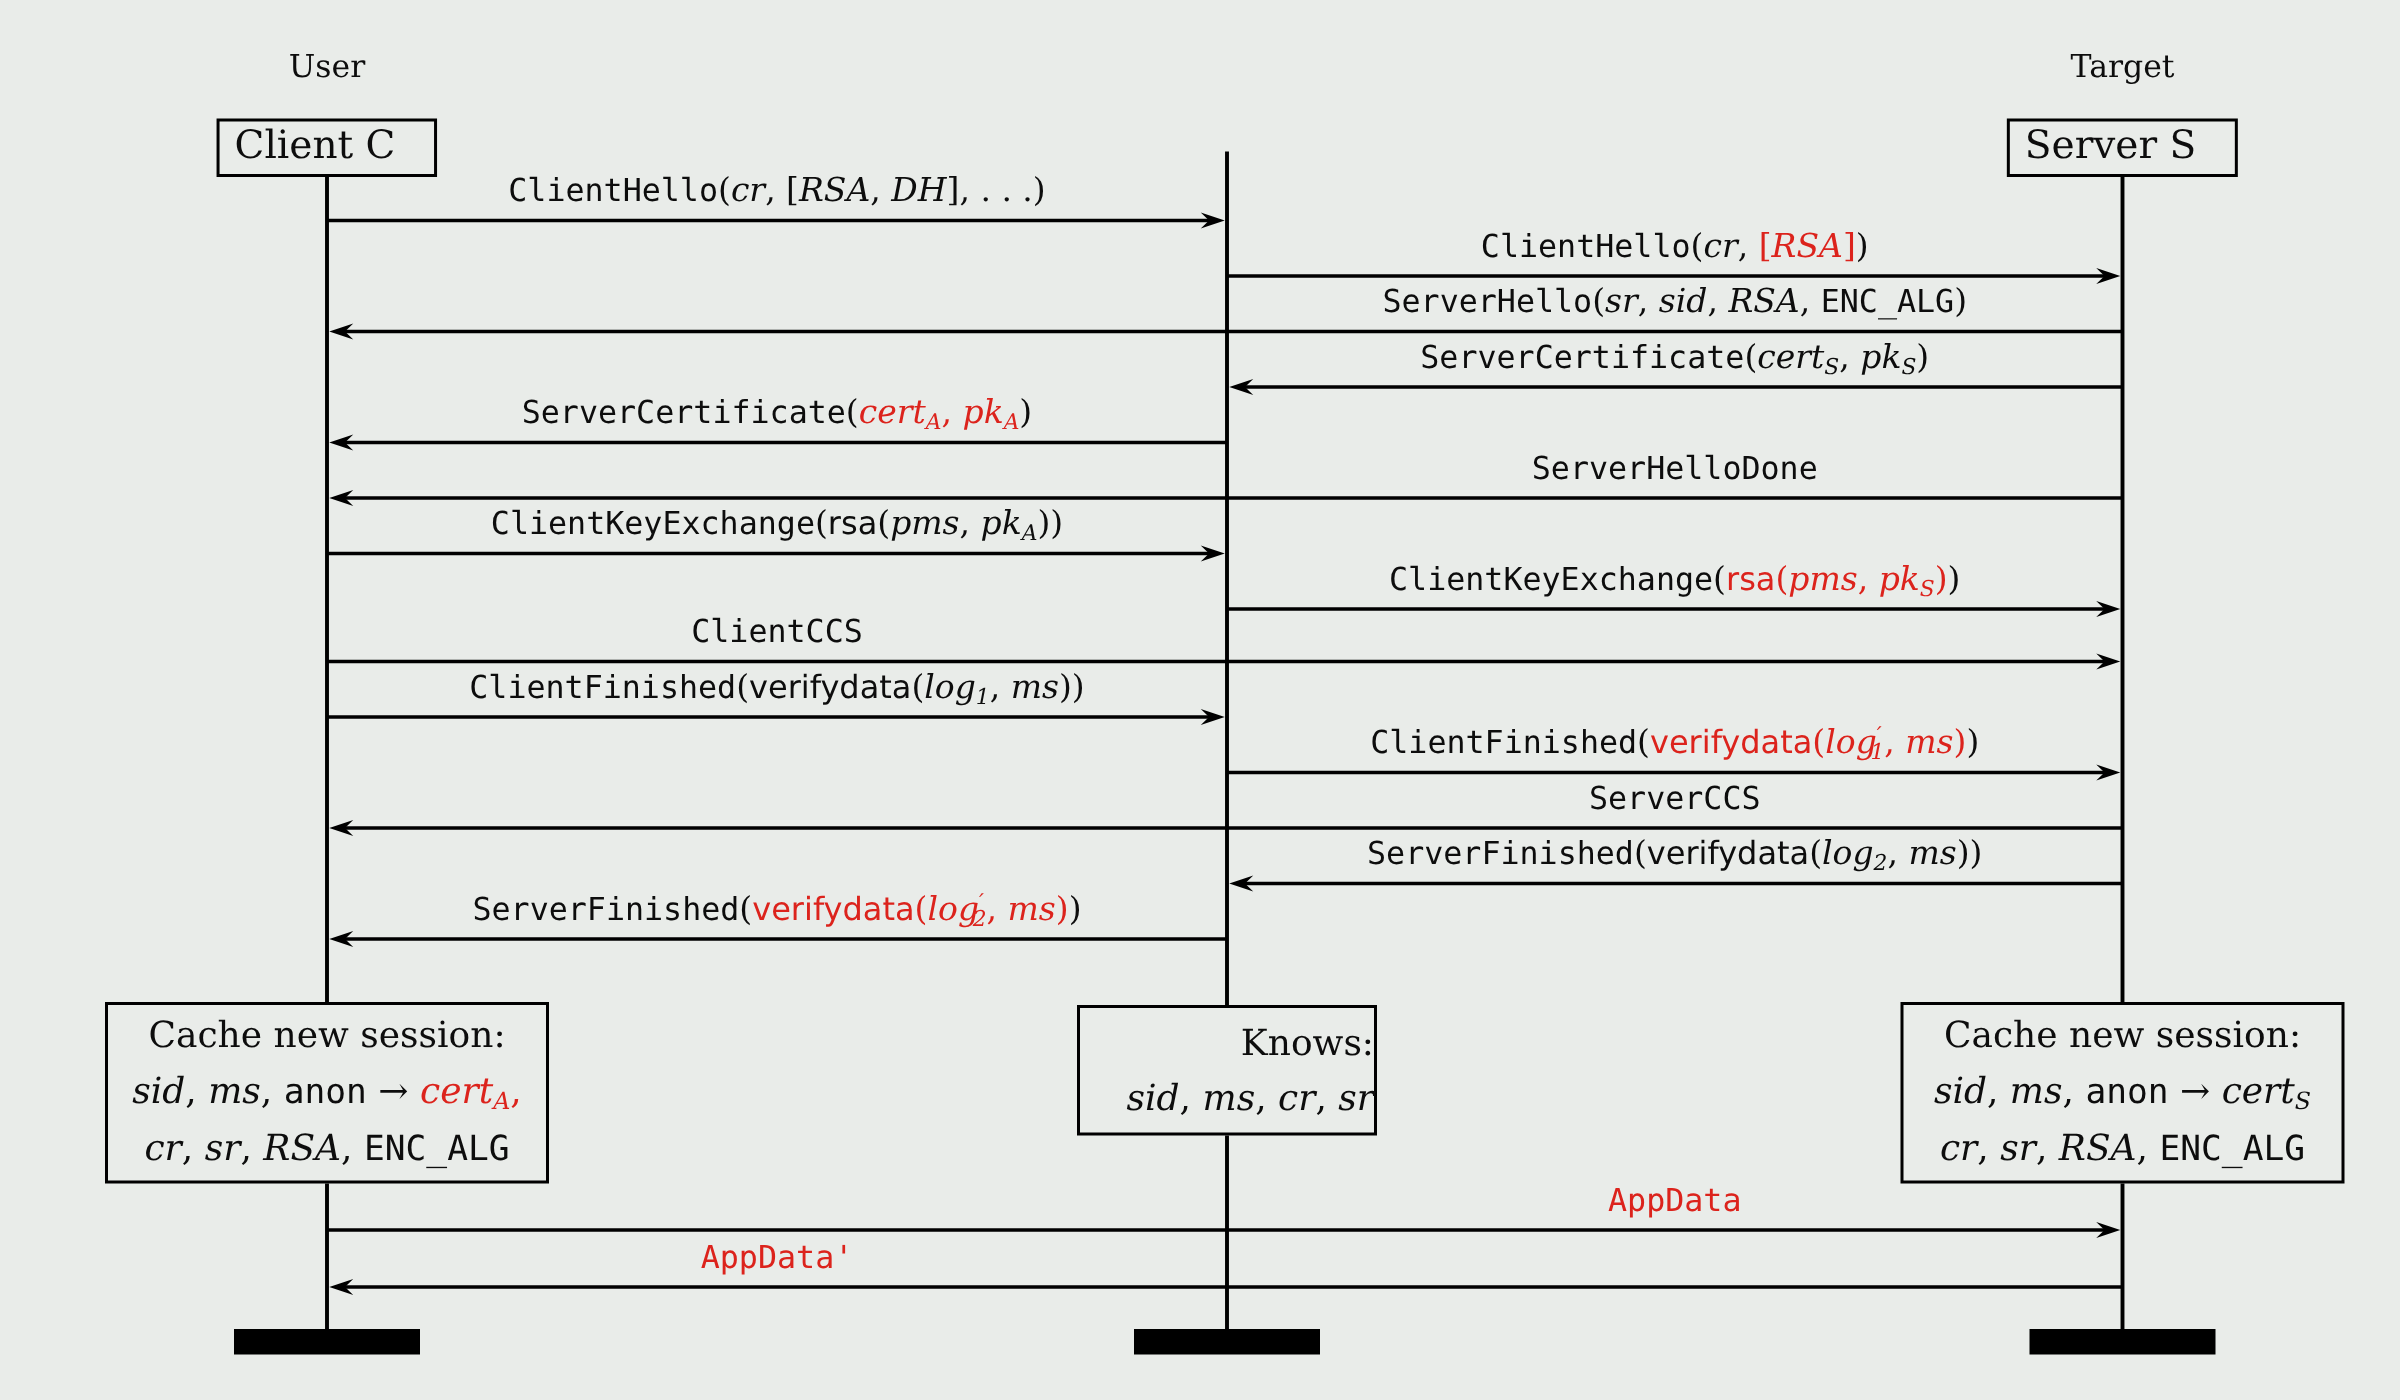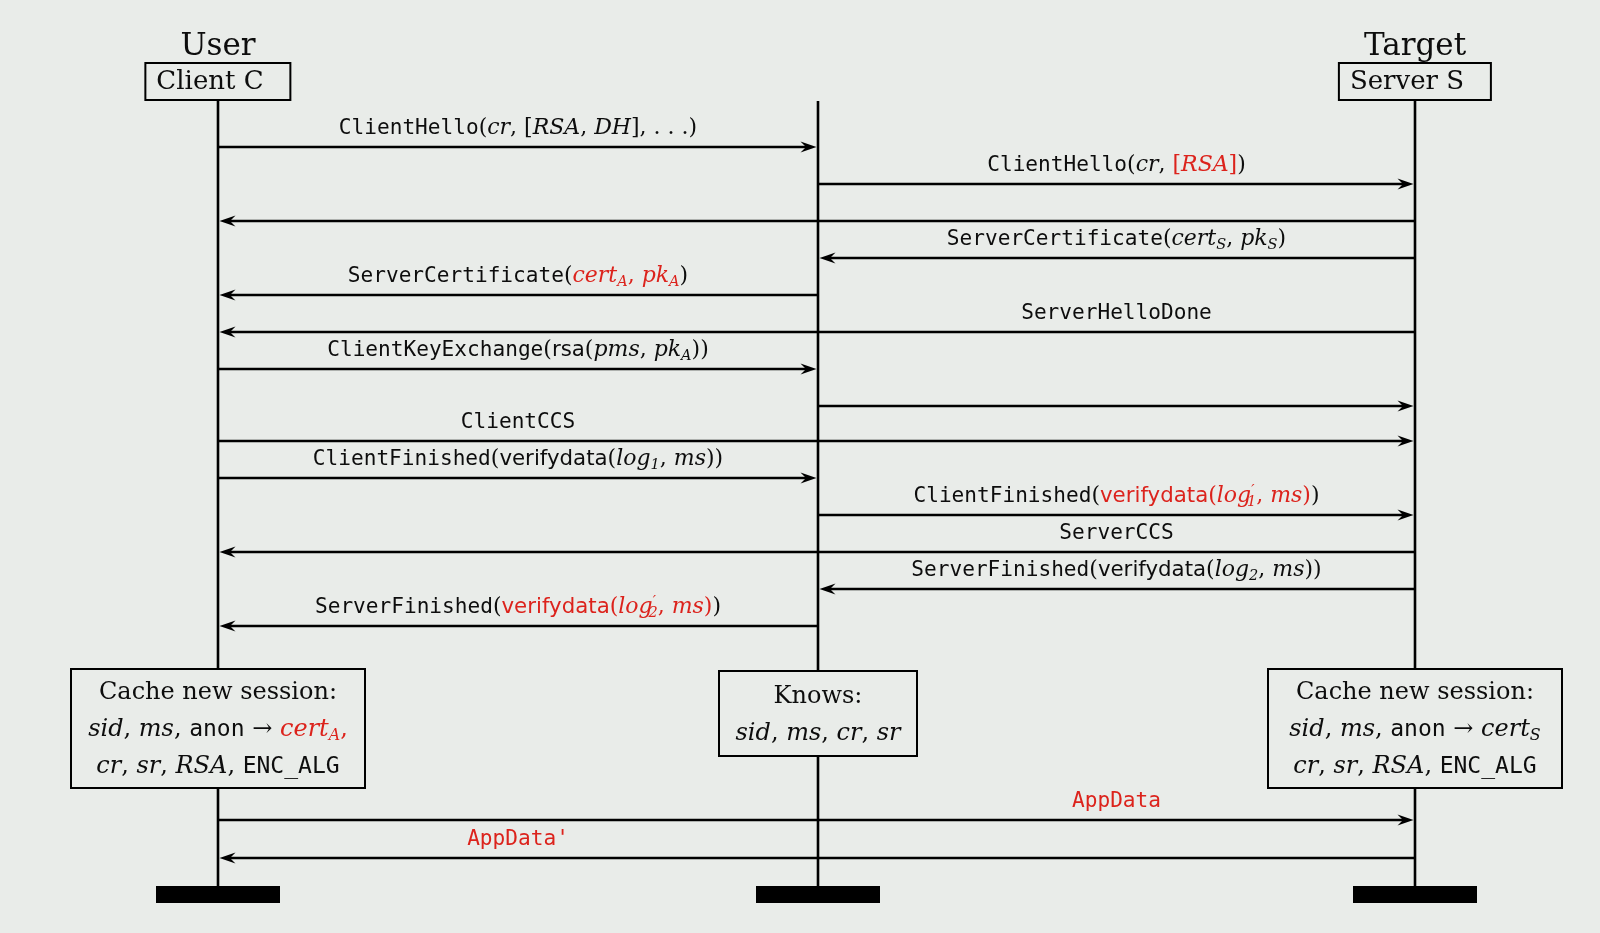--- a/index.html
+++ b/index.html
@@ -6,21 +6,21 @@
   html,body { margin:0; padding:0; background:#e9ece9; }
   #stage {
     position:relative; width:1600px; height:933px;
     background:#e9ece9; overflow:hidden;
     font-family:"DejaVu Serif", serif; color:#0d0d0d;
   }
   svg.canvas { position:absolute; left:0; top:0; }
 
   
   .actor-col { position:absolute; top:31px; transform:translateX(-50%); text-align:center; }
-  .role { font-size:31px; line-height:26px; margin-bottom:5px; }
+  .role { font-size:21px; line-height:26px; margin-bottom:22px; }
   .actor-box {
     display:inline-block; border:2.5px solid #000; background:#e9ece9;
     font-size:26px; line-height:33px; padding:0 26px 2px 10px; white-space:nowrap;
   }
 
   
   .msg-label {
     position:absolute; transform:translateX(-50%);
     height:30px; line-height:30px; white-space:nowrap; font-size:22px;
   }
@@ -96,38 +96,40 @@
     <div class="role">User</div>
     <div class="actor-box">Client C</div>
   </div>
   <div class="actor-col" style="left: 1415px;">
     <div class="role">Target</div>
     <div class="actor-box">Server S</div>
   </div>
 
 <div class="msg-label" style="left: 518px; top: 112px;"><span class="tt">ClientHello</span><span class="rm">(</span><span class="it">cr</span><span class="rm">, [</span><span class="it">RSA</span><span class="rm">, </span><span class="it">DH</span><span class="rm">], . . .)</span></div>
     <div class="msg-label" style="left: 1116.5px; top: 149px;"><span class="tt">ClientHello</span><span class="rm">(</span><span class="it">cr</span><span class="rm">, </span><span class="rm red">[</span><span class="it red">RSA</span><span class="rm red">]</span><span class="rm">)</span></div>
+    <div class="msg-label" style="left: 1116.5px; top: 186px;"><span class="tt">ServerHello</span><span class="rm">(</span><span class="it">sr</span><span class="rm">, </span><span class="it">sid</span><span class="rm">, </span><span class="it">RSA</span><span class="rm">, </span><span class="tt">ENC_ALG</span><span class="rm">)</span></div>
     <div class="msg-label" style="left: 1116.5px; top: 223px;"><span class="tt">ServerCertificate</span><span class="rm">(</span><span class="it">cert</span><sub class="">S</sub><span class="rm">, </span><span class="it">pk</span><sub class="">S</sub><span class="rm">)</span></div>
     <div class="msg-label" style="left: 518px; top: 260px;"><span class="tt">ServerCertificate</span><span class="rm">(</span><span class="it red">cert</span><sub class="red">A</sub><span class="rm red">, </span><span class="it red">pk</span><sub class="red">A</sub><span class="rm">)</span></div>
     <div class="msg-label" style="left: 1116.5px; top: 297px;"><span class="tt">ServerHelloDone</span></div>
     <div class="msg-label" style="left: 518px; top: 334px;"><span class="tt">ClientKeyExchange</span><span class="rm">(</span><span class="sf">rsa</span><span class="rm">(</span><span class="it">pms</span><span class="rm">, </span><span class="it">pk</span><sub class="">A</sub><span class="rm">))</span></div>
+    <div class="msg-label" style="left: 1116.5px; top: 371px;"><span class="tt">ClientKeyExchange</span><span class="rm">(</span><span class="sf red">rsa</span><span class="rm red">(</span><span class="it red">pms</span><span class="rm red">, </span><span class="it red">pk</span><sub class="red">S</sub><span class="rm red">)</span><span class="rm">)</span></div>
     <div class="msg-label" style="left: 518px; top: 406px;"><span class="tt">ClientCCS</span></div>
     <div class="msg-label" style="left: 518px; top: 443px;"><span class="tt">ClientFinished</span><span class="rm">(</span><span class="sf">verifydata</span><span class="rm">(</span><span class="it">log</span><sub class="">1</sub><span class="rm">, </span><span class="it">ms</span><span class="rm">))</span></div>
     <div class="msg-label" style="left: 1116.5px; top: 480px;"><span class="tt">ClientFinished</span><span class="rm">(</span><span class="sf red">verifydata</span><span class="rm red">(</span><span class="it red">log</span><sup class="stack red">′</sup><sub class="red">1</sub><span class="rm red">, </span><span class="it red">ms</span><span class="rm red">)</span><span class="rm">)</span></div>
     <div class="msg-label" style="left: 1116.5px; top: 517px;"><span class="tt">ServerCCS</span></div>
     <div class="msg-label" style="left: 1116.5px; top: 554px;"><span class="tt">ServerFinished</span><span class="rm">(</span><span class="sf">verifydata</span><span class="rm">(</span><span class="it">log</span><sub class="">2</sub><span class="rm">, </span><span class="it">ms</span><span class="rm">))</span></div>
     <div class="msg-label" style="left: 518px; top: 591px;"><span class="tt">ServerFinished</span><span class="rm">(</span><span class="sf red">verifydata</span><span class="rm red">(</span><span class="it red">log</span><sup class="stack red">′</sup><sub class="red">2</sub><span class="rm red">, </span><span class="it red">ms</span><span class="rm red">)</span><span class="rm">)</span></div>
     <div class="msg-label" style="left: 1116.5px; top: 785px;"><span class="tt red">AppData</span></div>
     <div class="msg-label" style="left: 518px; top: 823px;"><span class="tt red">AppData'</span></div>
     <div class="note" style="left: 218px; top: 668px; width: 292px; height: 117px;">
       <div class="note-line"><span class="rm">Cache new session:</span></div>
       <div class="note-line"><span class="it">sid</span><span class="rm">, </span><span class="it">ms</span><span class="rm">, </span><span class="tt">anon</span><span class="rm"> → </span><span class="it red">cert</span><sub class="red">A</sub><span class="rm red">,</span></div>
       <div class="note-line"><span class="it">cr</span><span class="rm">, </span><span class="it">sr</span><span class="rm">, </span><span class="it">RSA</span><span class="rm">, </span><span class="tt">ENC_ALG</span></div>
     </div>
-    <div class="note" style="left: 818px; top: 670px; width: 196px; height: 83px;">
+    <div class="note" style="left: 818px; top: 670px; width: 196px; height: 83px; align-items: flex-end;">
       <div class="note-line"><span class="rm">Knows:</span></div>
       <div class="note-line"><span class="it">sid</span><span class="rm">, </span><span class="it">ms</span><span class="rm">, </span><span class="it">cr</span><span class="rm">, </span><span class="it">sr</span></div>
     </div>
     <div class="note" style="left: 1415px; top: 668px; width: 292px; height: 117px;">
       <div class="note-line"><span class="rm">Cache new session:</span></div>
       <div class="note-line"><span class="it">sid</span><span class="rm">, </span><span class="it">ms</span><span class="rm">, </span><span class="tt">anon</span><span class="rm"> → </span><span class="it">cert</span><sub class="">S</sub></div>
       <div class="note-line"><span class="it">cr</span><span class="rm">, </span><span class="it">sr</span><span class="rm">, </span><span class="it">RSA</span><span class="rm">, </span><span class="tt">ENC_ALG</span></div>
     </div>
     <div class="bar" style="left: 156px; top: 886px;"></div>
     <div class="bar" style="left: 756px; top: 886px;"></div>

